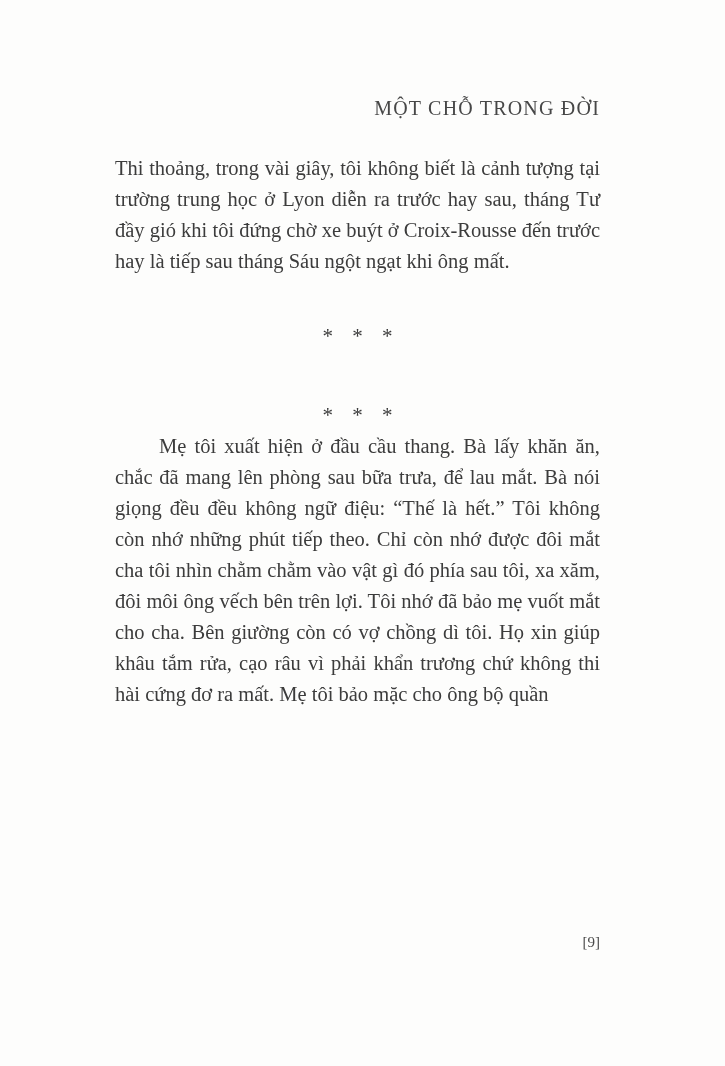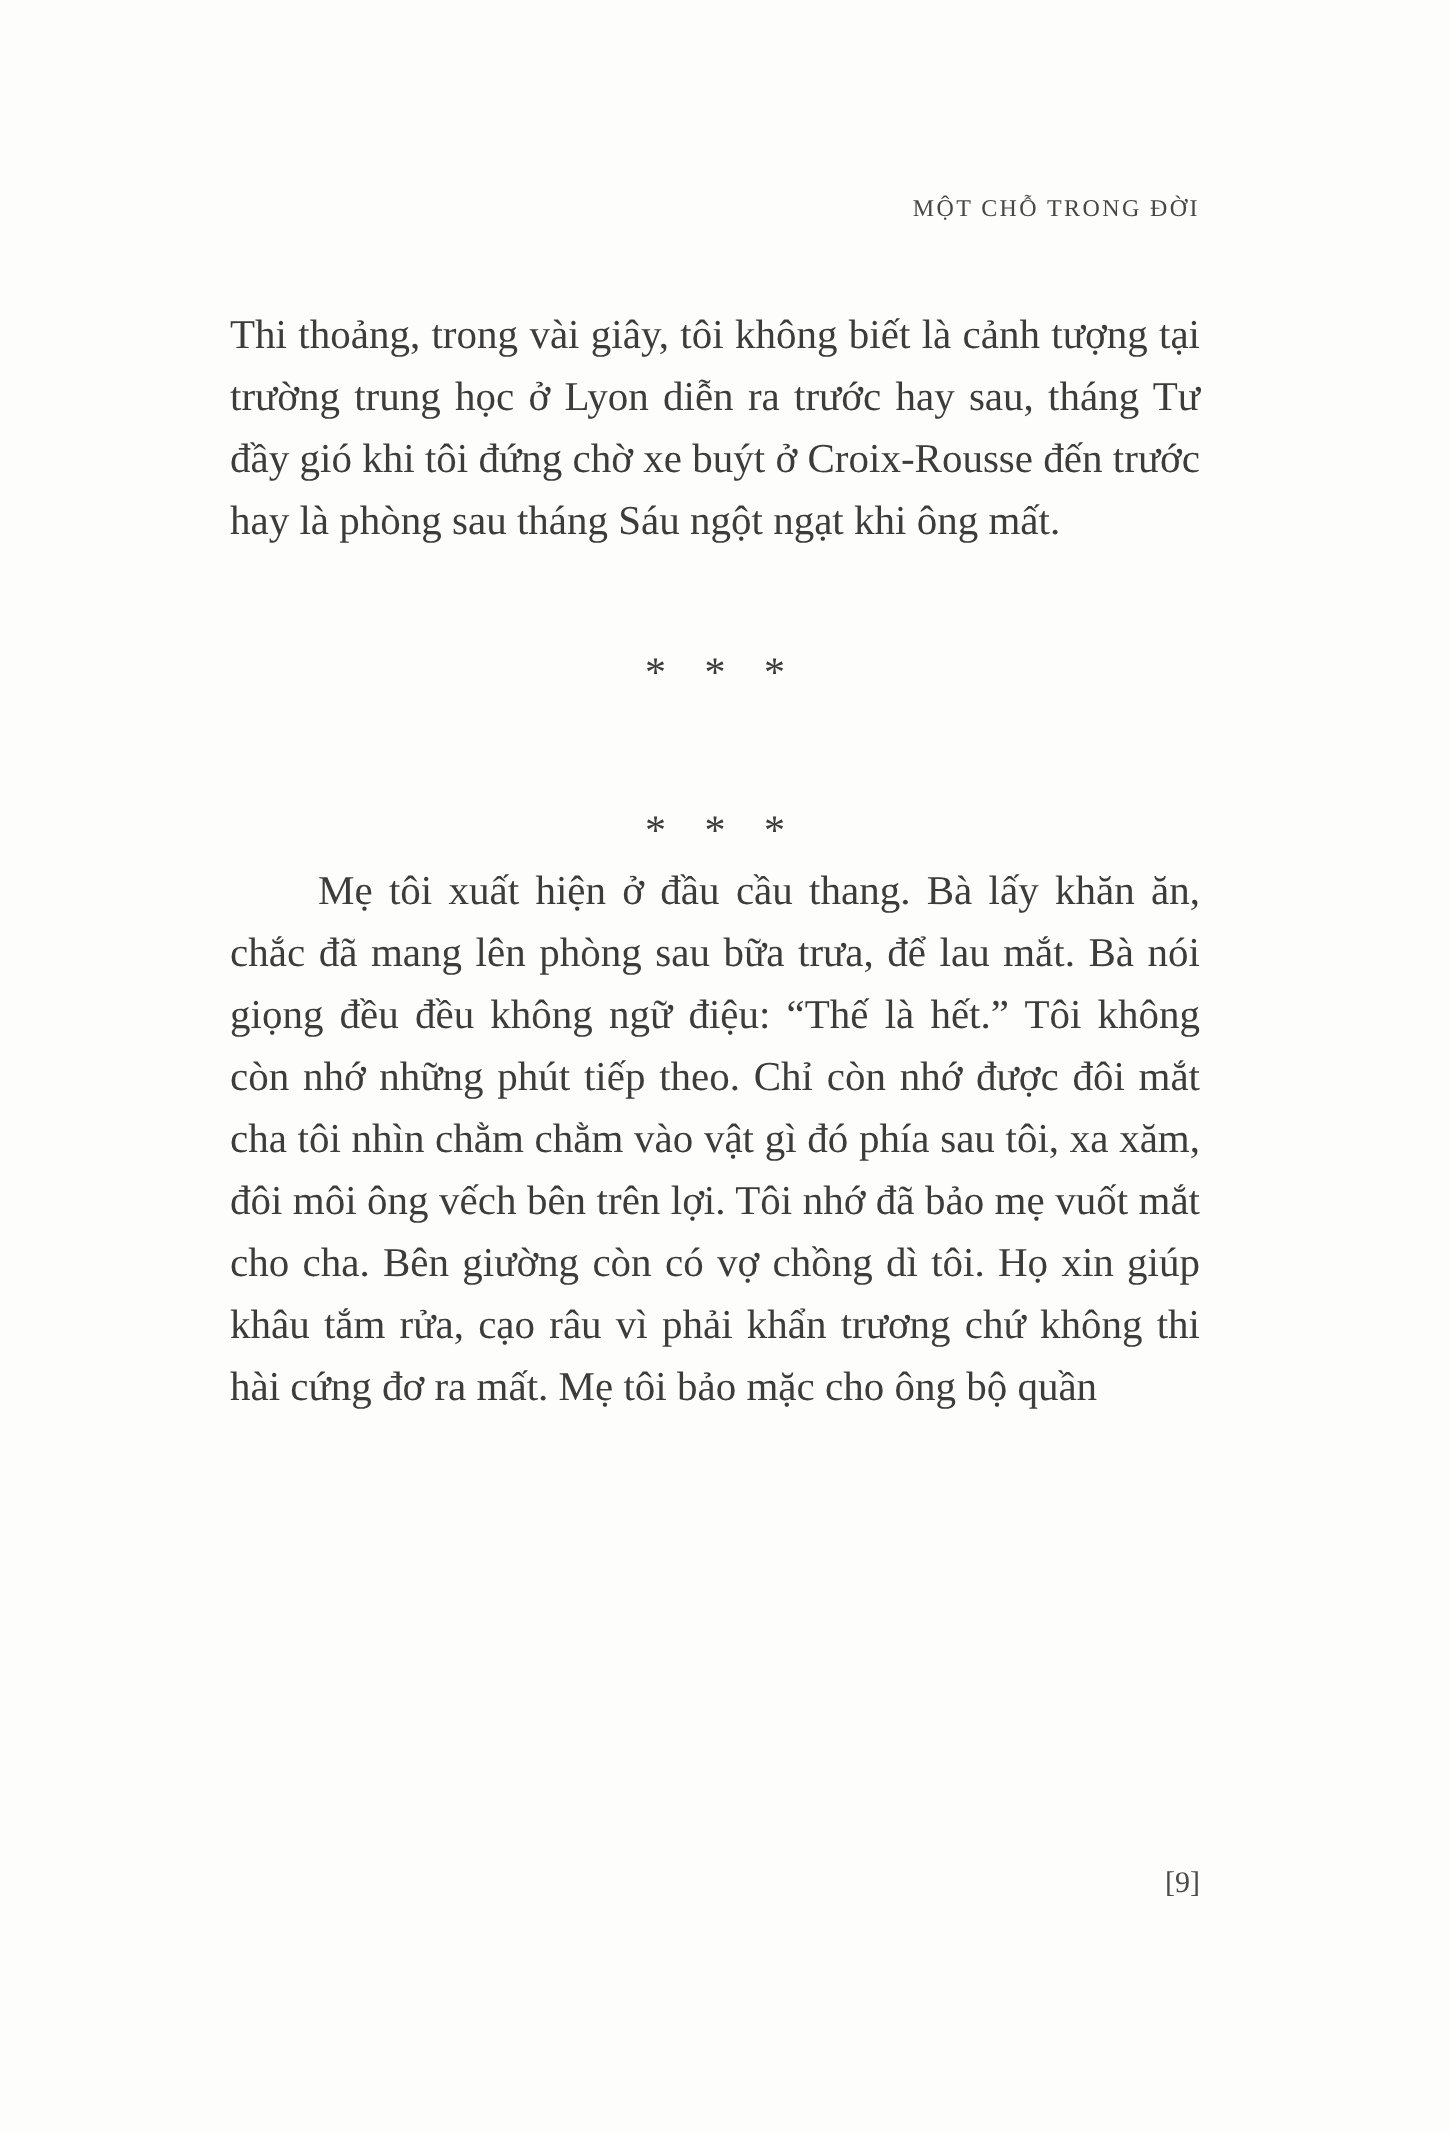--- a/index.html
+++ b/index.html
@@ -18,21 +18,21 @@
   .page {
     position: absolute;
     inset: 0;
   }
   .running-head {
     position: absolute;
     top: 97px;
     left: 115px;
     width: 485px;
     text-align: right;
-    font-size: 12px;
+    font-size: 20px;
     letter-spacing: 1.2px;
     color: #474747;
     white-space: nowrap;
   }
   .text-block {
     position: absolute;
     top: 153px;
     left: 115px;
     width: 485px;
   }
@@ -70,21 +70,21 @@
 </style>
 </head>
 <body>
 
 <div class="page">
 
   <header class="running-head">MỘT CHỖ TRONG ĐỜI</header>
 
   <main class="text-block">
 
-    <p class="body-par par-1">Thi thoảng, trong vài giây, tôi không biết là cảnh tượng tại trường trung học ở Lyon diễn ra trước hay sau, tháng Tư đầy gió khi tôi đứng chờ xe buýt ở Croix-Rousse đến trước hay là phòng sau tháng Sáu ngột ngạt khi ông mất.</p>
+    <p class="body-par par-1">Thi thoảng, trong vài giây, tôi không biết là cảnh tượng tại trường trung học ở Lyon diễn ra trước hay sau, tháng Tư đầy gió khi tôi đứng chờ xe buýt ở Croix-Rousse đến trước hay là tiếp sau tháng Sáu ngột ngạt khi ông mất.</p>
 
     <div class="separator sep-1">* * *</div>
 
 
     <div class="separator sep-2">* * *</div>
 
     <p class="body-par indent par-2">Mẹ tôi xuất hiện ở đầu cầu thang. Bà lấy khăn ăn, chắc đã mang lên phòng sau bữa trưa, để lau mắt. Bà nói giọng đều đều không ngữ điệu: “Thế là hết.” Tôi không còn nhớ những phút tiếp theo. Chỉ còn nhớ được đôi mắt cha tôi nhìn chằm chằm vào vật gì đó phía sau tôi, xa xăm, đôi môi ông vếch bên trên lợi. Tôi nhớ đã bảo mẹ vuốt mắt cho cha. Bên giường còn có vợ chồng dì tôi. Họ xin giúp khâu tắm rửa, cạo râu vì phải khẩn trương chứ không thi hài cứng đơ ra mất. Mẹ tôi bảo mặc cho ông bộ quần</p>
 
   </main>
 

